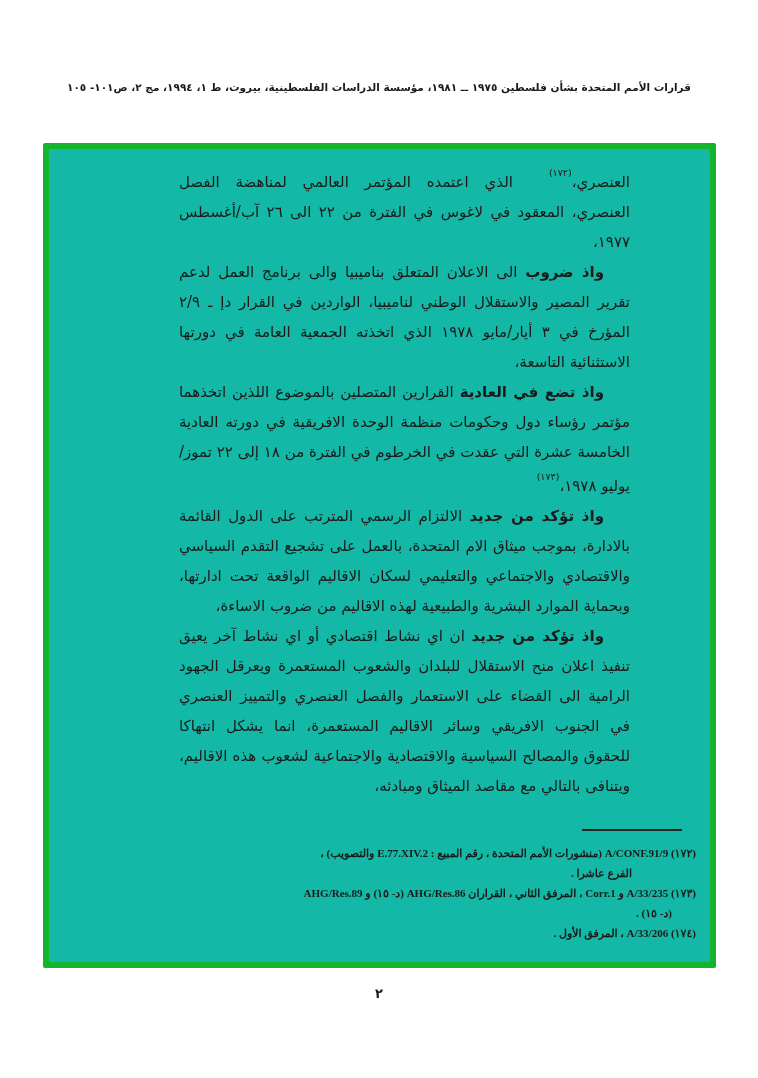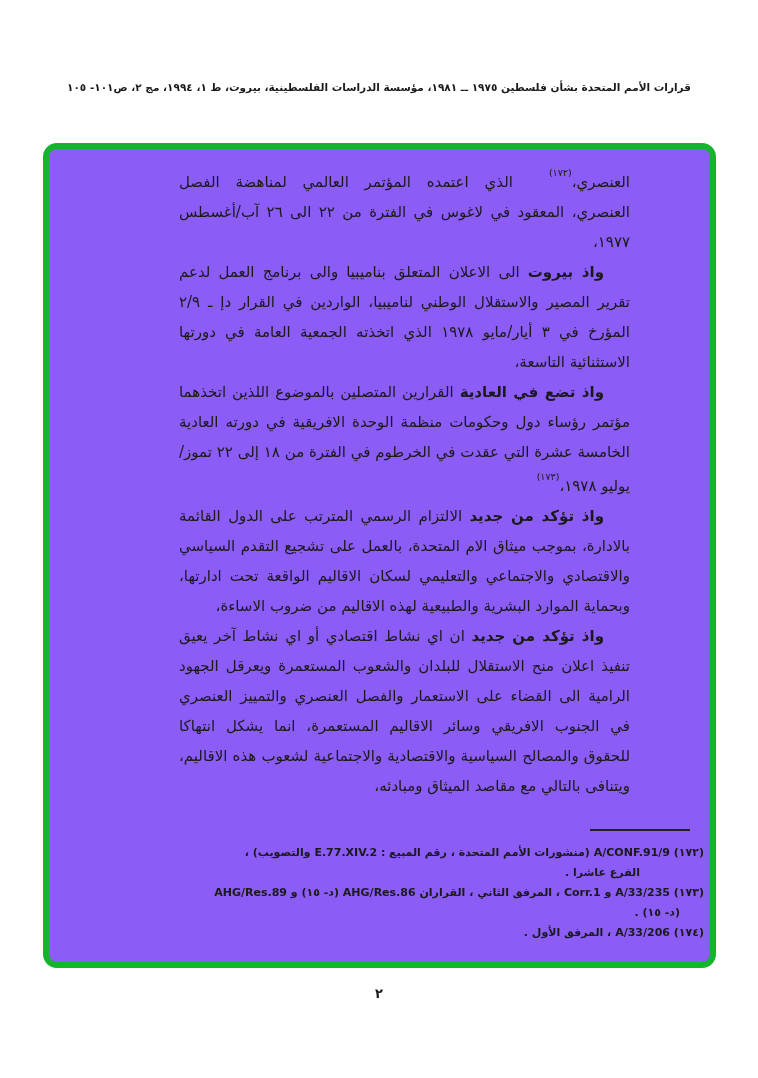--- a/index.html
+++ b/index.html
@@ -25,23 +25,23 @@
     margin-top: 7px;
     font-size: 10.5px;
     font-weight: bold;
     text-align: center;
   }
   .content-frame {
     position: absolute;
     left: 43px; top: 143px;
     width: 673px; height: 825px;
     border: 6px solid #14b42d;
-    border-radius: 14px;
+    border-radius: 2px;
     box-sizing: border-box;
-    background: #8b5cf6;
+    background: #14b8a6;
     overflow: hidden;
   }
   .body-text {
     direction: rtl;
     text-align: justify;
     padding: 14px 80px 0 130px;
     font-size: 15px;
     line-height: 30px;
     max-height: 672px;
     overflow: hidden;
@@ -51,24 +51,25 @@
   .lead { font-weight: bold; }
   sup.ref {
     font-size: 9.5px;
     position: relative;
     top: -5px;
     font-weight: normal;
   }
   .refgap { display: inline-block; width: 36px; }
   .fn-area {
     position: absolute;
-    left: 0; right: 0;
+    left: 0; right: 8px;
     top: 680px;
     direction: rtl;
     padding: 0 6px 0 14px;
+    font-family: Liberation Serif, serif;
   }
   .fn-sep {
     width: 100px; height: 1.5px;
     background: #222;
     margin: 0 14px 12px auto;
   }
   .footnotes {
     font-size: 11px;
     font-weight: bold;
     line-height: 20px;
@@ -92,21 +93,21 @@
 <header class="page-header">
   <div class="doc-source">قرارات الأمم المتحدة بشأن فلسطين ١٩٧٥ ــ ١٩٨١، مؤسسة الدراسات الفلسطينية، بيروت، ط ١، ١٩٩٤، مج ٢، ص١٠١- ١٠٥</div>
 </header>
 
 <div class="content-frame">
 
   <div class="body-text">
 
     <p class="para"><span>العنصري،</span><sup class="ref">(١٧٢)</sup><span class="refgap"></span><span>الذي اعتمده المؤتمر العالمي لمناهضة الفصل العنصري، المعقود في لاغوس في الفترة من ٢٢ الى ٢٦ آب/أغسطس ١٩٧٧،</span></p>
 
-    <p class="para indent"><span class="lead">واذ بيروت</span><span> الى الاعلان المتعلق بناميبيا والى برنامج العمل لدعم تقرير المصير والاستقلال الوطني لناميبيا، الواردين في القرار دإ ـ ٢/٩ المؤرخ في ٣ أيار/مايو ١٩٧٨ الذي اتخذته الجمعية العامة في دورتها الاستثنائية التاسعة،</span></p>
+    <p class="para indent"><span class="lead">واذ ضروب</span><span> الى الاعلان المتعلق بناميبيا والى برنامج العمل لدعم تقرير المصير والاستقلال الوطني لناميبيا، الواردين في القرار دإ ـ ٢/٩ المؤرخ في ٣ أيار/مايو ١٩٧٨ الذي اتخذته الجمعية العامة في دورتها الاستثنائية التاسعة،</span></p>
 
     <p class="para indent"><span class="lead">واذ تضع في العادية</span><span> القرارين المتصلين بالموضوع اللذين اتخذهما مؤتمر رؤساء دول وحكومات منظمة الوحدة الافريقية في دورته العادية الخامسة عشرة التي عقدت في الخرطوم في الفترة من ١٨ إلى ٢٢ تموز/يوليو ١٩٧٨،</span><sup class="ref">(١٧٣)</sup></p>
 
 
     <p class="para indent"><span class="lead">واذ تؤكد من جديد</span><span> الالتزام الرسمي المترتب على الدول القائمة بالادارة، بموجب ميثاق الام المتحدة، بالعمل على تشجيع التقدم السياسي والاقتصادي والاجتماعي والتعليمي لسكان الاقاليم الواقعة تحت ادارتها، وبحماية الموارد البشرية والطبيعية لهذه الاقاليم من ضروب الاساءة،</span></p>
 
     <p class="para indent"><span class="lead">واذ تؤكد من جديد</span><span> ان اي نشاط اقتصادي أو اي نشاط آخر يعيق تنفيذ اعلان منح الاستقلال للبلدان والشعوب المستعمرة ويعرقل الجهود الرامية الى القضاء على الاستعمار والفصل العنصري والتمييز العنصري في الجنوب الافريقي وسائر الاقاليم المستعمرة، انما يشكل انتهاكا للحقوق والمصالح السياسية والاقتصادية والاجتماعية لشعوب هذه الاقاليم، ويتنافى بالتالي مع مقاصد الميثاق ومبادئه،</span></p>
 
   </div>
 

